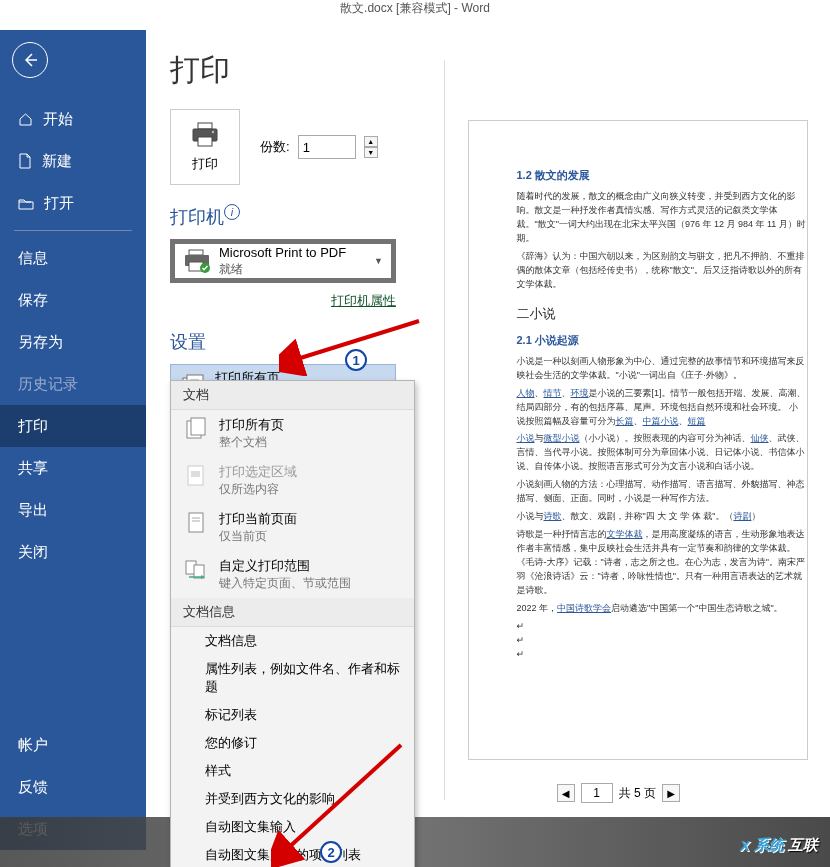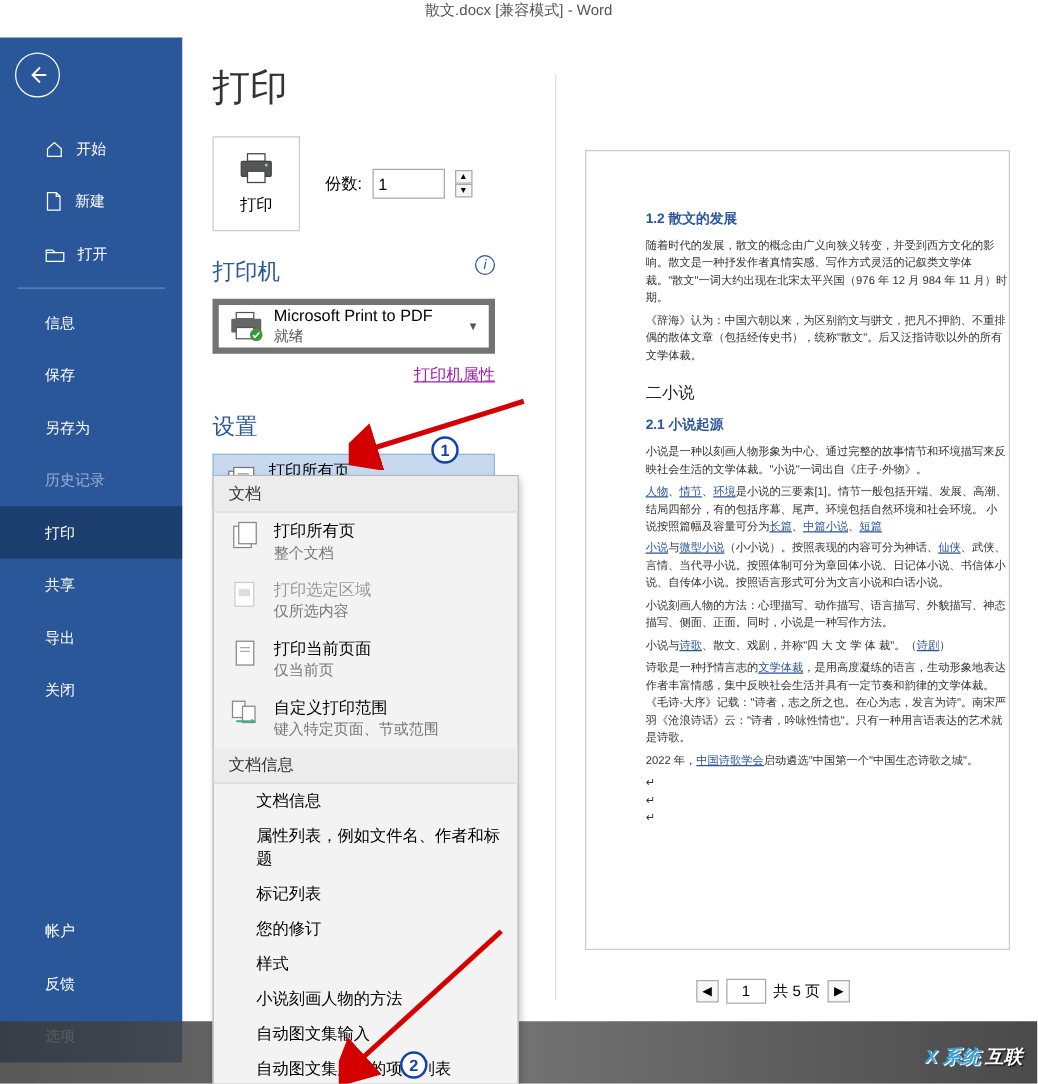--- a/index.html
+++ b/index.html
@@ -4,49 +4,49 @@
 <style>
 * { margin: 0; padding: 0; box-sizing: border-box; font-family: "Microsoft YaHei", "Segoe UI", sans-serif; }
 body { width: 830px; height: 867px; overflow: hidden; background: #fff; position: relative; }
 
 .titlebar { height: 30px; background: #fff; display: flex; align-items: flex-start; justify-content: center; font-size: 12px; color: #555; }
 
 .main-area { display: flex; height: 820px; }
 
 .sidebar { width: 146px; background: #2a569a; color: #fff; display: flex; flex-direction: column; }
 .back-btn { width: 36px; height: 36px; border: 1.5px solid #fff; border-radius: 50%; margin: 12px 0 20px 12px; display: flex; align-items: center; justify-content: center; cursor: pointer; }
-.nav-item { height: 42px; display: flex; align-items: center; padding-left: 36px; font-size: 12px; cursor: pointer; gap: 10px; }
+.nav-item { height: 42px; display: flex; align-items: center; padding-left: 18px; font-size: 15px; cursor: pointer; gap: 10px; }
 .nav-item.active { background: #1b3e6f; }
 .nav-item.dim { color: rgba(255,255,255,0.5); }
 .nav-divider { height: 1px; background: rgba(255,255,255,0.3); margin: 6px 14px; }
 .nav-spacer { flex: 1; }
 
 .content { flex: 1; background: #fff; padding: 20px 0 0 24px; position: relative; }
 .page-title { font-size: 30px; color: #333; font-weight: 300; margin-bottom: 18px; }
 
 .print-row { display: flex; align-items: center; gap: 20px; }
 .print-btn { width: 70px; height: 76px; border: 1px solid #ccc; display: flex; flex-direction: column; align-items: center; justify-content: center; gap: 6px; cursor: pointer; }
 .print-btn-label { font-size: 13px; }
 .copies-row { display: flex; align-items: center; gap: 8px; font-size: 13px; }
 .copies-input { width: 58px; height: 24px; border: 1px solid #aaa; padding: 0 4px; font-size: 13px; }
 .spinner { display: flex; flex-direction: column; }
 .spinner-btn { width: 14px; height: 11px; border: 1px solid #aaa; font-size: 7px; display: flex; align-items: center; justify-content: center; cursor: pointer; background: #f5f5f5; }
 
 .section-title { font-size: 18px; color: #2a569a; margin-top: 20px; margin-bottom: 10px; }
-.section-row { display: flex; align-items: center; justify-content: space-between; width: 226px; }
+.section-row { display: flex; align-items: center; justify-content: flex-start; width: 226px; }
 .info-icon { width: 16px; height: 16px; border: 1.5px solid #2a569a; border-radius: 50%; color: #2a569a; font-size: 11px; display: flex; align-items: center; justify-content: center; font-style: italic; }
 
 .printer-box { width: 226px; height: 44px; border: 5px solid #737373; display: flex; align-items: center; padding: 0 8px; gap: 8px; cursor: pointer; }
 .printer-icon { width: 28px; height: 24px; position: relative; }
 .printer-text { flex: 1; font-size: 13px; line-height: 1.3; }
 .printer-sub { font-size: 12px; color: #555; }
 .dd-arrow { font-size: 9px; color: #555; }
 
 .printer-link { text-align: right; width: 226px; margin-top: 8px; }
-.printer-link a { color: #a21caf; font-size: 13px; text-decoration: underline; cursor: pointer; }
+.printer-link a { color: #14532d; font-size: 13px; text-decoration: underline; cursor: pointer; }
 
 .settings-box { width: 226px; height: 44px; background: #c7d9ef; border: 1px solid #9ab4d6; display: flex; align-items: center; padding: 0 4px 0 8px; gap: 8px; cursor: pointer; position: relative; }
 .settings-icon { width: 28px; height: 26px; }
 .settings-text { flex: 1; font-size: 13px; line-height: 1.4; }
 .settings-sub { font-size: 12px; color: #444; }
 
 .dropdown { position: absolute; top: 380px; left: 170px; width: 245px; background: #f3f3f3; border: 1px solid #b5b5b5; box-shadow: 2px 3px 6px rgba(0,0,0,0.25); z-index: 20; font-size: 13px; }
 .dd-header { background: #ececec; padding: 5px 12px; color: #333; border-bottom: 1px solid #dcdcdc; font-size: 13px; }
 .dd-item { display: flex; align-items: flex-start; padding: 6px 12px; gap: 10px; cursor: pointer; }
 .dd-item.disabled { color: #999; cursor: default; }
@@ -254,21 +254,21 @@
         <div>自定义打印范围</div>
         <div class="dd-item-sub">键入特定页面、节或范围</div>
       </div>
   </div>
   <div class="dd-header">文档信息</div>
   <div class="dd-simple">文档信息</div>
   <div class="dd-simple">属性列表，例如文件名、作者和标题</div>
   <div class="dd-simple">标记列表</div>
   <div class="dd-simple">您的修订</div>
   <div class="dd-simple">样式</div>
-  <div class="dd-simple">小说刻画人物的方法</div>
+  <div class="dd-simple">并受到西方文化的影响</div>
   <div class="dd-simple">自动图文集输入</div>
   <div class="dd-simple">自动图文集库中的项目列表</div>
 
 </div>
 
 <div class="preview">
   <div class="preview-page">
     <h3>1.2 散文的发展</h3>
     <p>随着时代的发展，散文的概念由广义向狭义转变，并受到西方文化的影响。散文是一种抒发作者真情实感、写作方式灵活的记叙类文学体裁。"散文"一词大约出现在北宋太平兴国（976 年 12 月 984 年 11 月）时期。</p>
     <p>《辞海》认为：中国六朝以来，为区别韵文与骈文，把凡不押韵、不重排偶的散体文章（包括经传史书），统称"散文"。后又泛指诗歌以外的所有文学体裁。</p>

